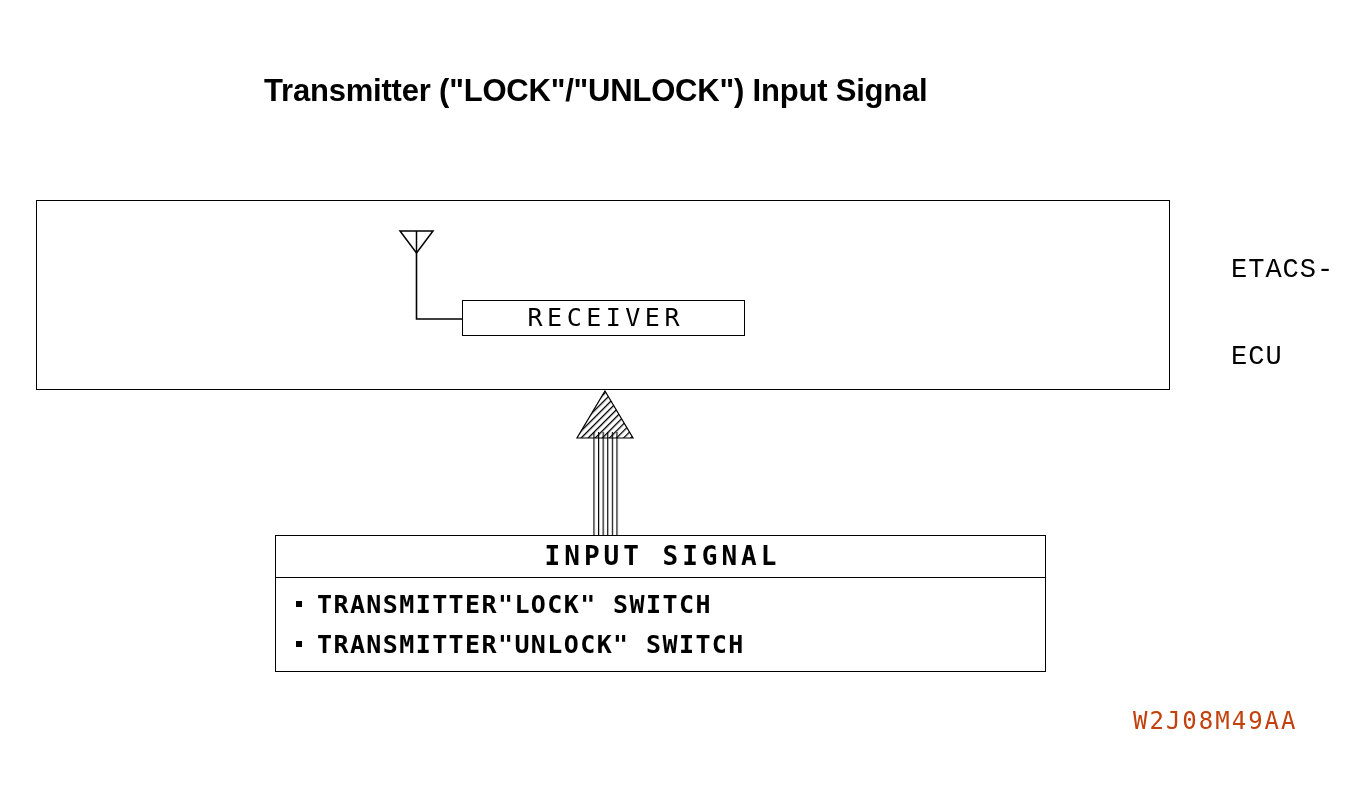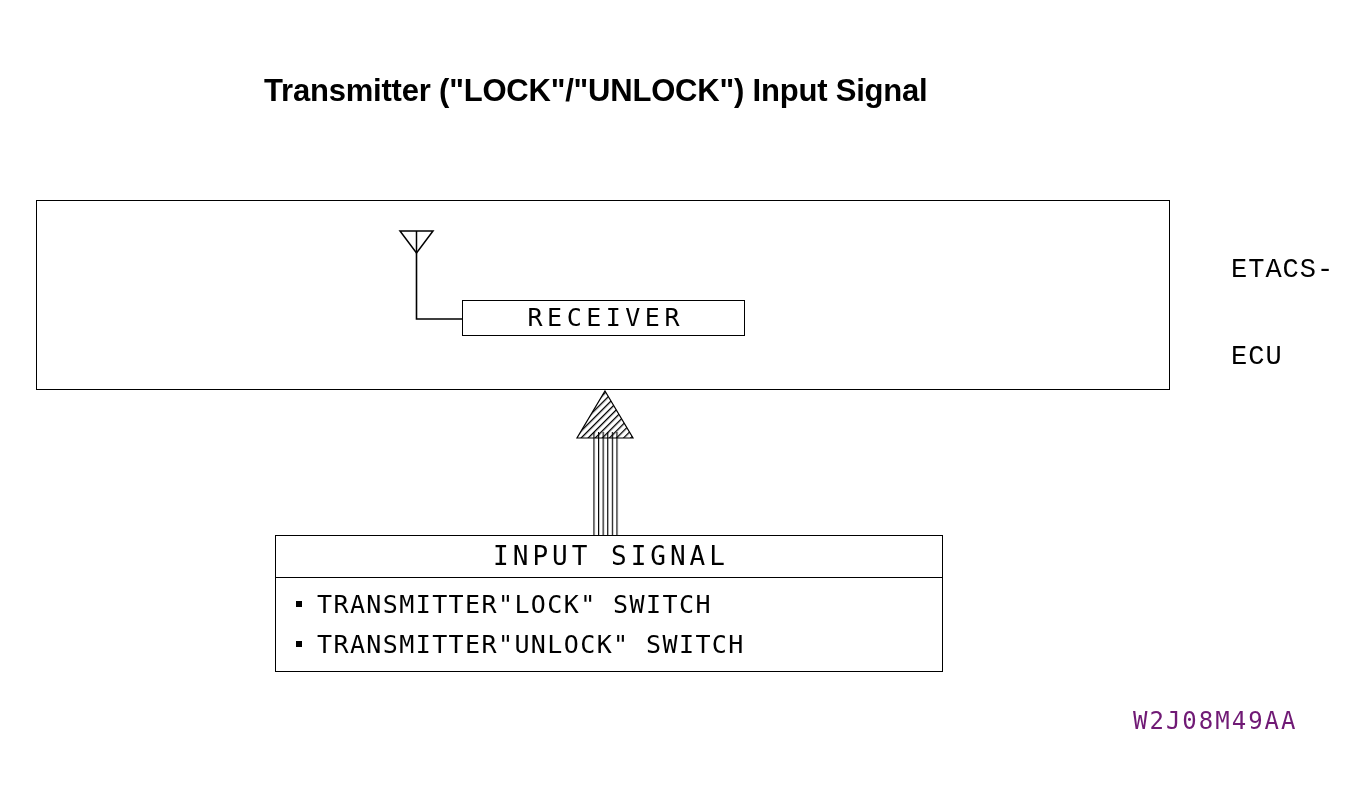--- a/index.html
+++ b/index.html
@@ -85,22 +85,23 @@
     text-indent: 4.5px;
     line-height: 26px;
     white-space: nowrap;
     color: #000000;
   }
 
   
   #input-signal-box {
     left: 275px;
     top: 535px;
-    width: 668px;
+    width: 771px;
     height: 137px;
+    font-weight: bold;
   }
   #input-signal-header {
     position: absolute;
     left: 0;
     top: 0;
     width: 100%;
     height: 42px;
     border-bottom: 1.6px solid #000000;
     box-sizing: border-box;
     display: flex;
@@ -160,21 +161,21 @@
   
   .drawing-code {
     position: absolute;
     left: 1133px;
     top: 707px;
     font-family: "DejaVu Sans Mono", "Liberation Mono", monospace;
     font-size: 24px;
     letter-spacing: 2px;
     line-height: 28px;
     white-space: nowrap;
-    color: #701a75;
+    color: #c2410c;
   }
 </style>
 </head>
 <body>
 
 <div id="diagram-root">
 
   <div class="diagram-title">Transmitter ("LOCK"/"UNLOCK") Input Signal</div>
 
   <div class="cad-box" id="ecu-box"></div>

